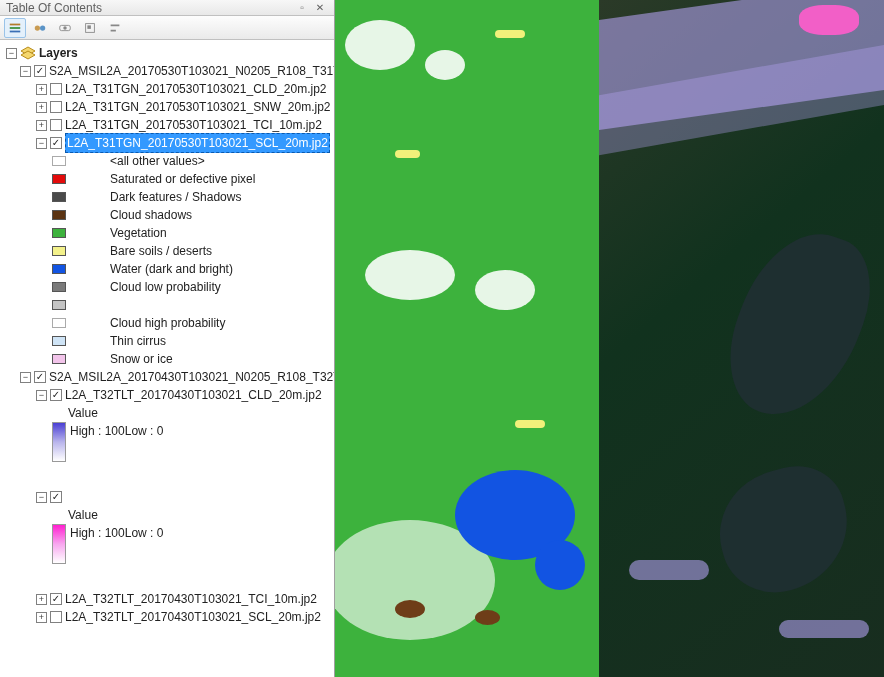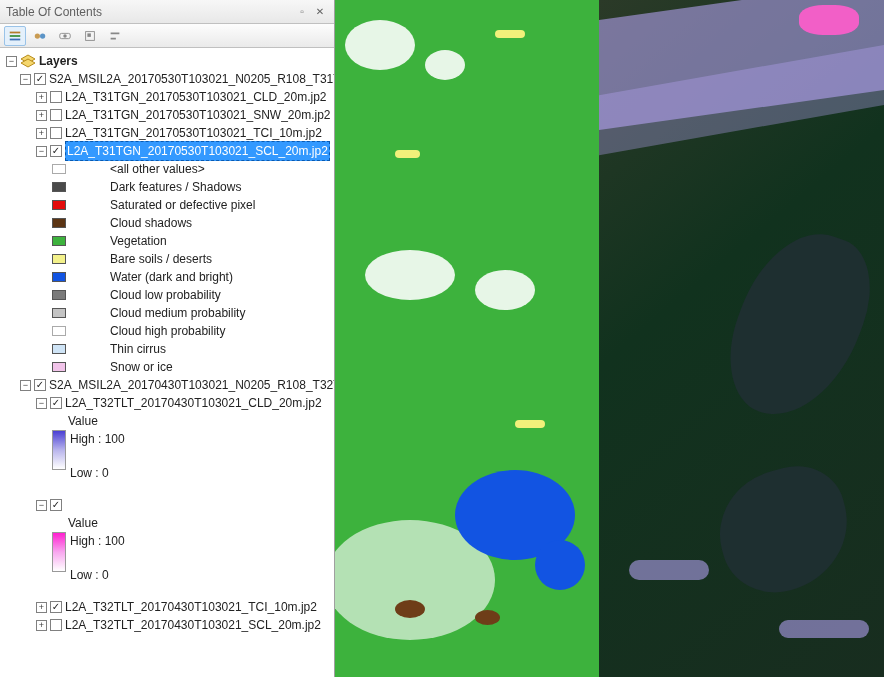--- a/index.html
+++ b/index.html
@@ -17,21 +17,21 @@
     height: 100%;
     display: flex;
     flex-direction: column;
     border-right: 1px solid #a0a0a0;
     background: #fff;
   }
   .panel-header {
     background: linear-gradient(#f7f7f7, #e8e8e8);
     border-bottom: 1px solid #c0c0c0;
     padding: 2px 6px;
-    height: 24px;
+    height: 16px;
     display: flex;
     align-items: center;
     justify-content: space-between;
     color: #606060;
   }
   .panel-header-buttons { display: flex; gap: 2px; }
   .header-btn {
     width: 16px; height: 14px;
     display: flex; align-items: center; justify-content: center;
     color: #606060; cursor: pointer;
@@ -116,21 +116,21 @@
     display:inline-flex; align-items:center; justify-content:center;
   }
   .layers-text { font-weight:bold; }
   .ramp {
     width: 14px; height: 40px; border:1px solid #999;
     flex-shrink:0;
   }
   .ramp.blue { background: linear-gradient(#4a3fd4,#b8b4ec,#fff); }
   .ramp.pink { background: linear-gradient(#ff1fd0,#f8a6ef,#fff); }
   .multi-row { display:flex; align-items:flex-start; gap:4px; }
-  .multi-text { display:flex; flex-direction:column; height:52px; justify-content:space-between; }
+  .multi-text { display:flex; flex-direction:row; height:52px; justify-content:space-between; }
   .map {
     flex:1;
     height:100%;
     position:relative;
     overflow:hidden;
   }
   .map-left, .map-right {
     position:absolute; top:0; bottom:0;
   }
   .map-left { left:0; width:48%; background:#3db23d; }
@@ -227,28 +227,28 @@
         <span class="toggle">−</span>
         <span class="chk checked"></span>
         <span class="lbl selected">L2A_T31TGN_20170530T103021_SCL_20m.jp2</span>
       </div>
 
     <div class="row ind4">
         <span class="swatch noborder" style="background:#ffffff"></span>
         <span class="lbl">&lt;all other values&gt;</span>
       </div>
     <div class="row ind4">
+        <span class="swatch" style="background:#e30b0b"></span>
+        <span class="lbl">Saturated or defective pixel</span>
+      </div>
+    <div class="row ind4">
         <span class="swatch" style="background:#4a4a4a"></span>
         <span class="lbl">Dark features / Shadows</span>
       </div>
     <div class="row ind4">
-        <span class="swatch" style="background:#e30b0b"></span>
-        <span class="lbl">Saturated or defective pixel</span>
-      </div>
-    <div class="row ind4">
         <span class="swatch" style="background:#5b3413"></span>
         <span class="lbl">Cloud shadows</span>
       </div>
     <div class="row ind4">
         <span class="swatch" style="background:#3db23d"></span>
         <span class="lbl">Vegetation</span>
       </div>
     <div class="row ind4">
         <span class="swatch" style="background:#f3f18a"></span>
         <span class="lbl">Bare soils / deserts</span>
@@ -256,21 +256,20 @@
     <div class="row ind4">
         <span class="swatch" style="background:#1254e2"></span>
         <span class="lbl">Water (dark and bright)</span>
       </div>
     <div class="row ind4">
         <span class="swatch" style="background:#7a7a7a"></span>
         <span class="lbl">Cloud low probability</span>
       </div>
     <div class="row ind4">
         <span class="swatch" style="background:#c4c4c4"></span>
-        <span class="lbl">Cloud medium probability</span>
       </div>
     <div class="row ind4">
         <span class="swatch noborder" style="background:#ffffff"></span>
         <span class="lbl">Cloud high probability</span>
       </div>
     <div class="row ind4">
         <span class="swatch" style="background:#cfe4f6"></span>
         <span class="lbl">Thin cirrus</span>
       </div>
     <div class="row ind4">

